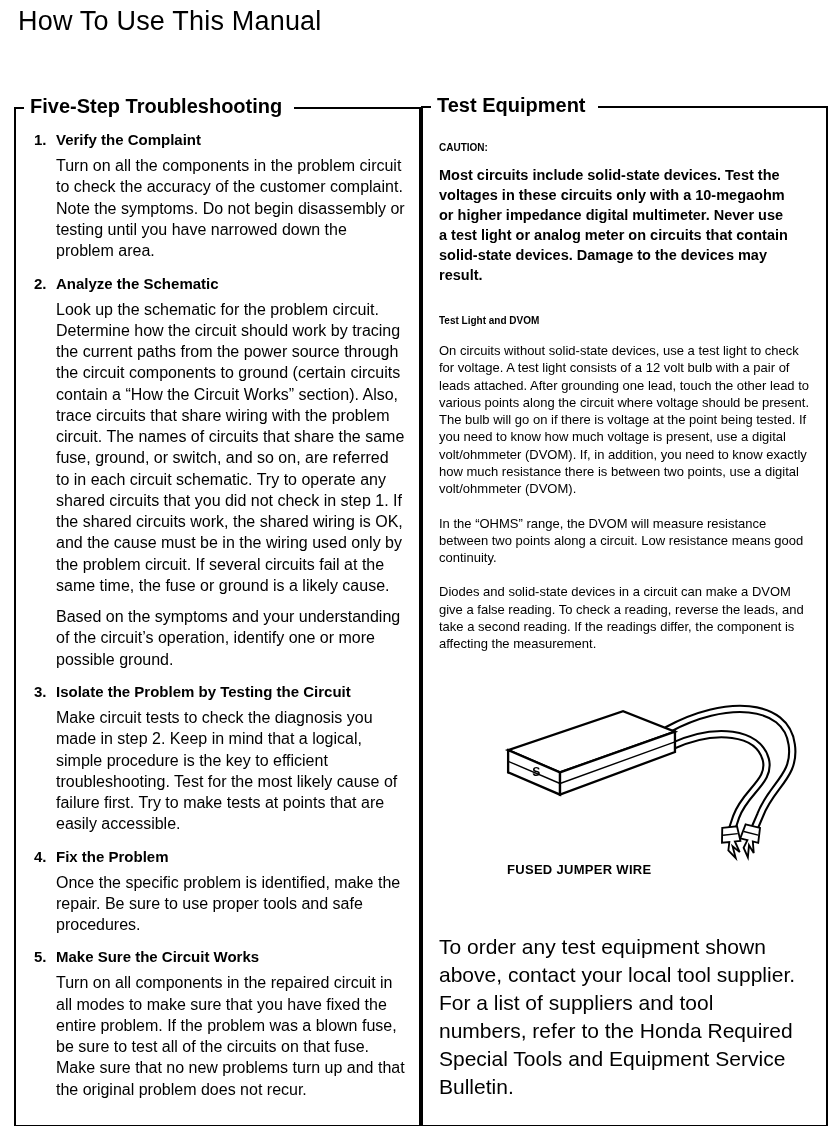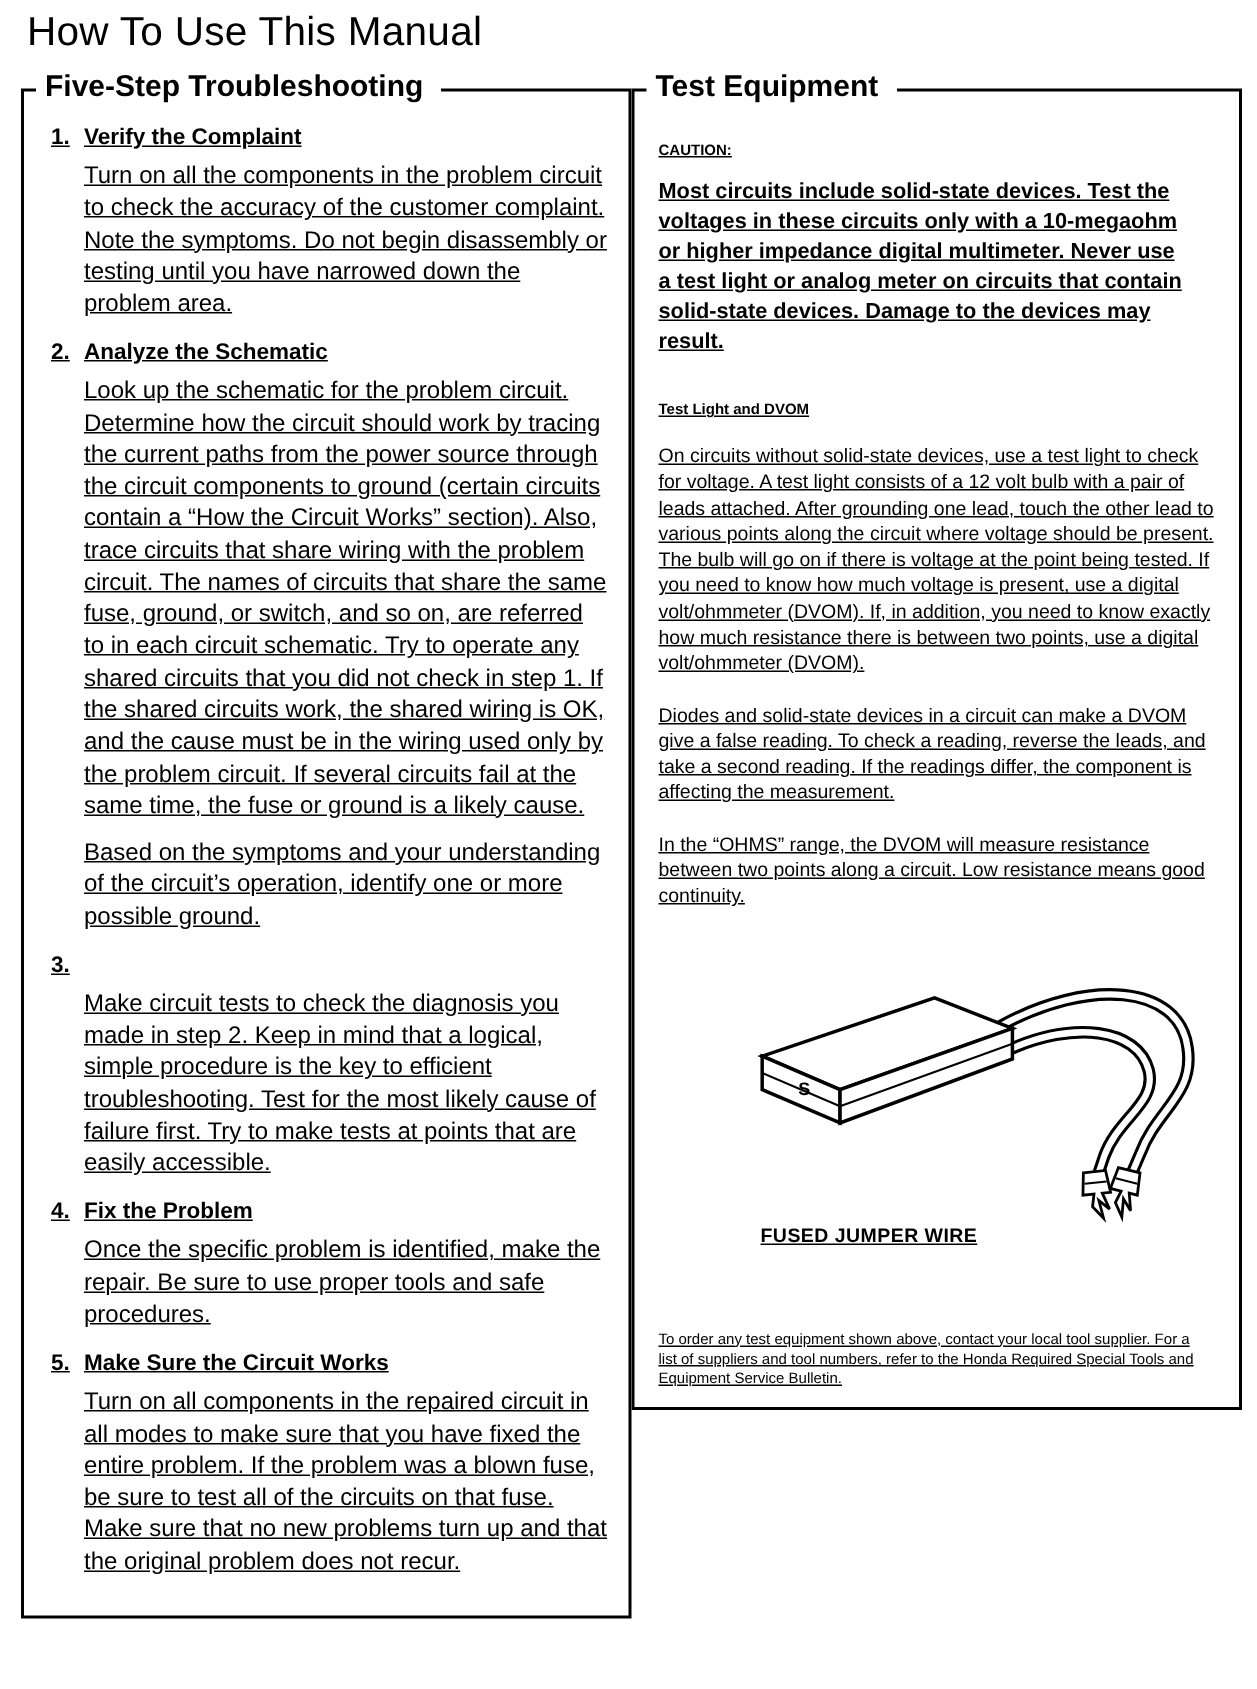--- a/index.html
+++ b/index.html
@@ -13,24 +13,23 @@
   .page { padding: 4px 10px 8px 14px; }
   .page-title {
     font-size: 27px;
     font-weight: normal;
     margin: 2px 0 0 4px;
     letter-spacing: 0.2px;
   }
   .columns {
     display: flex;
     gap: 0;
-    align-items: flex-start;
+    align-items: flex-end;
     height: 1068px;
     margin-top: 22px;
-    text-decoration: underline;
   }
   .panel {
     flex: 1;
     border: 2px solid #000;
     position: relative;
     background: #fff;
   }
   .panel-title {
     position: absolute;
     top: -14px;
@@ -87,23 +86,23 @@
     margin: 24px 0 0 52px;
   }
   .figure svg { display: block; }
   .figure-caption {
     font-weight: bold;
     font-size: 13px;
     letter-spacing: 0.3px;
     margin: -4px 0 0 18px;
   }
   .footer-para {
-    font-size: 10px;
+    font-size: 21px;
     line-height: 1.33;
-    margin: 56px 0 0 2px;
+    margin: 56px 0 12px 2px;
     max-width: 360px;
   }
 </style>
 </head>
 <body>
 
 <div class="page">
 
   <h1 class="page-title">How To Use This Manual</h1>
 
@@ -126,20 +125,21 @@
             <span class="step-num">2.</span>
             <span class="step-heading">Analyze the Schematic</span>
           </div>
           <p class="step-para">Look up the schematic for the problem circuit. Determine how the circuit should work by tracing the current paths from the power source through the circuit components to ground (certain circuits contain a “How the Circuit Works” section). Also, trace circuits that share wiring with the problem circuit. The names of circuits that share the same fuse, ground, or switch, and so on, are referred to in each circuit schematic. Try to operate any shared circuits that you did not check in step 1. If the shared circuits work, the shared wiring is OK, and the cause must be in the wiring used only by the problem circuit. If several circuits fail at the same time, the fuse or ground is a likely cause.</p>
           <p class="step-para">Based on the symptoms and your understanding of the circuit’s operation, identify one or more possible ground.</p>
         </div>
 
         <div class="step">
           <div class="step-head">
             <span class="step-num">3.</span>
+            <span class="step-heading">Isolate the Problem by Testing the Circuit</span>
           </div>
           <p class="step-para">Make circuit tests to check the diagnosis you made in step 2. Keep in mind that a logical, simple procedure is the key to efficient troubleshooting. Test for the most likely cause of failure first. Try to make tests at points that are easily accessible.</p>
         </div>
 
         <div class="step">
           <div class="step-head">
             <span class="step-num">4.</span>
             <span class="step-heading">Fix the Problem</span>
           </div>
           <p class="step-para">Once the specific problem is identified, make the repair. Be sure to use proper tools and safe procedures.</p>
@@ -159,22 +159,22 @@
     <section class="panel">
       <h2 class="panel-title">Test Equipment</h2>
       <div class="panel-body">
 
         <div class="caution-label">CAUTION:</div>
         <p class="caution-text">Most circuits include solid-state devices. Test the voltages in these circuits only with a 10-megaohm or higher impedance digital multimeter. Never use a test light or analog meter on circuits that contain solid-state devices. Damage to the devices may result.</p>
 
         <h3 class="section-heading">Test Light and DVOM</h3>
 
         <p class="para">On circuits without solid-state devices, use a test light to check for voltage. A test light consists of a 12 volt bulb with a pair of leads attached. After grounding one lead, touch the other lead to various points along the circuit where voltage should be present. The bulb will go on if there is voltage at the point being tested. If you need to know how much voltage is present, use a digital volt/ohmmeter (DVOM). If, in addition, you need to know exactly how much resistance there is between two points, use a digital volt/ohmmeter (DVOM).</p>
+        <p class="para">In the “OHMS” range, the DVOM will measure resistance between two points along a circuit. Low resistance means good continuity.</p>
         <p class="para">Diodes and solid-state devices in a circuit can make a DVOM give a false reading. To check a reading, reverse the leads, and take a second reading. If the readings differ, the component is affecting the measurement.</p>
-        <p class="para">In the “OHMS” range, the DVOM will measure resistance between two points along a circuit. Low resistance means good continuity.</p>
 
         <figure class="figure">
           <svg width="320" height="190" viewBox="0 0 340 205" xmlns="http://www.w3.org/2000/svg">
 
             <path d="M 190,58 C 252,24 318,28 324,74 C 329,108 302,118 290,150 L 284,164" fill="none" stroke="#000" stroke-width="9" stroke-linecap="round"></path>
             <path d="M 190,58 C 252,24 318,28 324,74 C 329,108 302,118 290,150 L 284,164" fill="none" stroke="#fff" stroke-width="4.5" stroke-linecap="round"></path>
             <path d="M 194,76 C 242,54 288,60 296,90 C 302,114 274,124 264,152 L 260,164" fill="none" stroke="#000" stroke-width="9" stroke-linecap="round"></path>
             <path d="M 194,76 C 242,54 288,60 296,90 C 302,114 274,124 264,152 L 260,164" fill="none" stroke="#fff" stroke-width="4.5" stroke-linecap="round"></path>
 
             <g>

